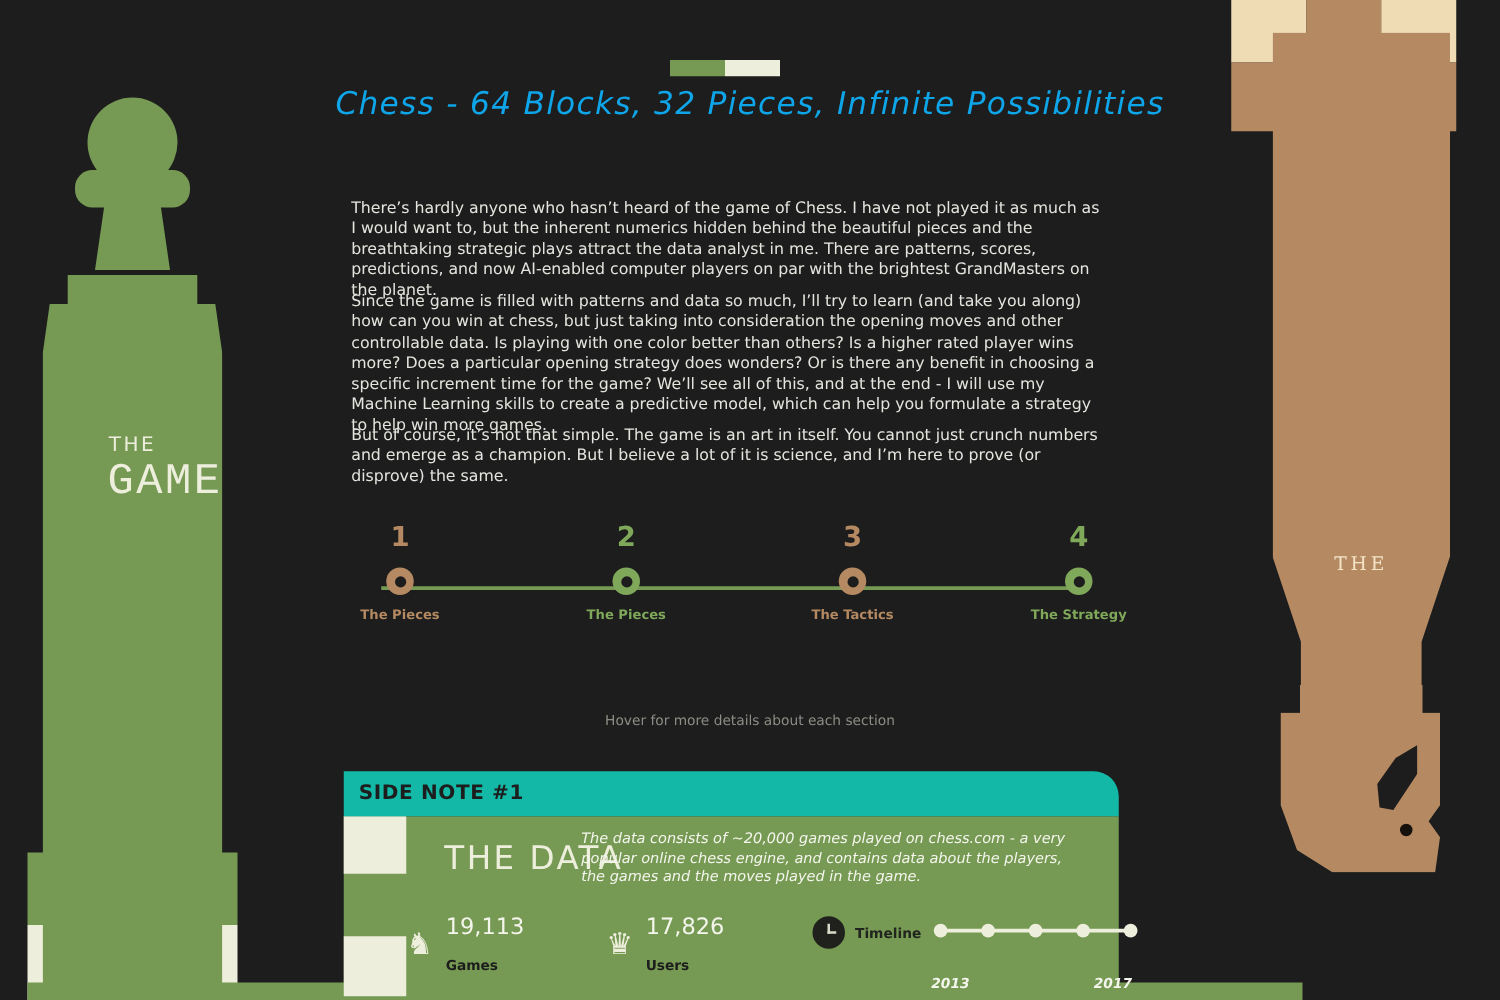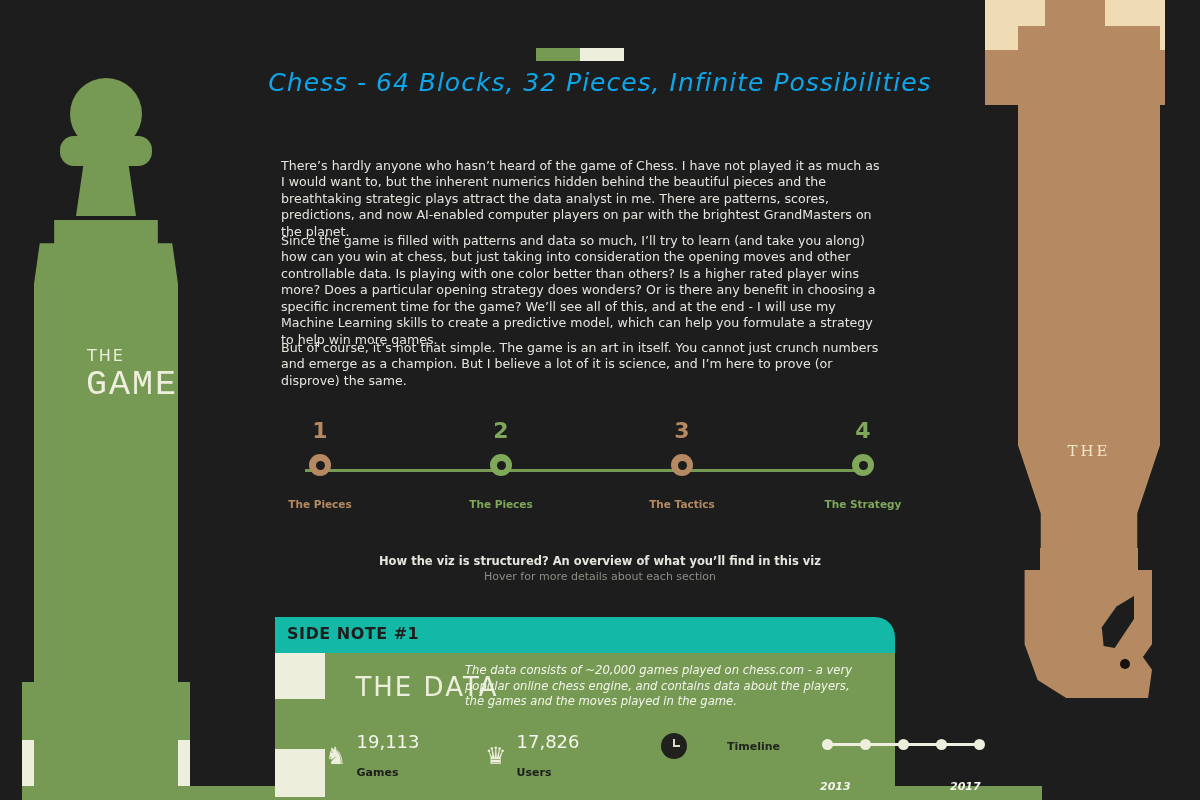--- a/index.html
+++ b/index.html
@@ -62,21 +62,21 @@
   #para-3{top:327px;}
 
   
   .steps{position:absolute;left:260px;top:420px;width:640px;height:100px;}
   .steps-line{position:absolute;left:45px;top:49px;width:550px;height:3px;background:#769A54;}
   .step{position:absolute;width:120px;text-align:center;}
   .step .num{font-size:22px;font-weight:bold;font-family:"DejaVu Sans", sans-serif;line-height:1;}
   .step .node{position:relative;margin:12px auto 0;width:22px;height:22px;border-radius:50%;
     display:flex;align-items:center;justify-content:center;}
   .step .node::after{content:"";width:9px;height:9px;border-radius:50%;background:#1d1d1d;}
-  .step .lbl{margin-top:22px;font-size:10.5px;font-weight:bold;font-family:"DejaVu Sans", sans-serif;}
+  .step .lbl{margin-top:10px;font-size:10.5px;font-weight:bold;font-family:"DejaVu Sans", sans-serif;}
 
   
   .cap{position:absolute;width:1200px;text-align:center;font-family:"DejaVu Sans", sans-serif;}
   #cap-main{top:554px;color:#E4E5DE;font-size:11.5px;font-weight:bold;}
   #cap-sub{top:570px;color:#8d8d86;font-size:11px;}
 
   
   .card{position:absolute;left:275px;top:617px;width:620px;height:183px;}
   .card-head{position:absolute;left:0;top:0;width:620px;height:36px;background:#14b8a6;
     border-top-right-radius:20px;}
@@ -89,21 +89,21 @@
   .card-ttl{position:absolute;left:62px;top:55px;width:180px;text-align:center;color:#EDEEDC;
     font-size:26px;letter-spacing:2px;font-family:"DejaVu Sans", sans-serif;}
   .card-desc{position:absolute;left:190px;top:46px;width:400px;color:#F4F5EC;font-size:11.6px;
     line-height:15.5px;font-style:italic;font-family:"DejaVu Sans", sans-serif;}
 
   
   .stats{position:absolute;left:50px;top:112px;width:570px;height:56px;}
   .stat{position:absolute;display:flex;align-items:center;}
   #stat-games{left:0;top:4px;}
   #stat-users{left:160px;top:4px;}
-  #stat-time{left:336px;top:4px;gap:32px;}
+  #stat-time{left:325px;top:4px;}
   .stat .glyph{font-size:24px;line-height:1;margin-right:10px;}
   .stat .val{color:#F4F5EC;font-size:18px;line-height:1.05;font-family:"DejaVu Sans", sans-serif;}
   .stat .cap2{color:#1d1d1d;font-size:11px;font-weight:bold;margin-top:14px;font-family:"DejaVu Sans", sans-serif;}
   .clock{width:26px;height:26px;border-radius:50%;background:#20211c;position:relative;margin-right:8px;}
   .clock::before,.clock::after{content:"";position:absolute;background:#d9dac9;left:12px;}
   .clock::before{top:6px;width:2px;height:8px;}
   .clock::after{top:12px;width:7px;height:2px;}
   .tl-label{color:#22241e;font-size:11px;font-weight:bold;margin-right:10px;font-family:"DejaVu Sans", sans-serif;}
   .tl{position:relative;width:166px;height:26px;}
   .tl-line{position:absolute;left:4px;top:10px;width:158px;height:3px;background:#EDEEDC;}
@@ -188,21 +188,20 @@
       <div class="lbl" style="color: rgb(181, 138, 98);">The Tactics</div>
     </div>
 
     <div class="step" style="left:543px">
       <div class="num" style="color: rgb(127, 168, 90);">4</div>
       <div class="node" style="background: rgb(127, 168, 90);"></div>
       <div class="lbl" style="color: rgb(127, 168, 90);">The Strategy</div>
     </div>
   </div>
 
-  <div class="cap" id="cap-main">How the viz is structured? An overview of what you’ll find in this viz</div>
   <div class="cap" id="cap-sub">Hover for more details about each section</div>
 
   <div class="card">
     <div class="card-body"></div>
     <div class="card-chk" id="chk-a"></div>
     <div class="card-chk" id="chk-b"></div>
 
     <div class="card-head">
       <span>SIDE NOTE #1</span>
     </div>

